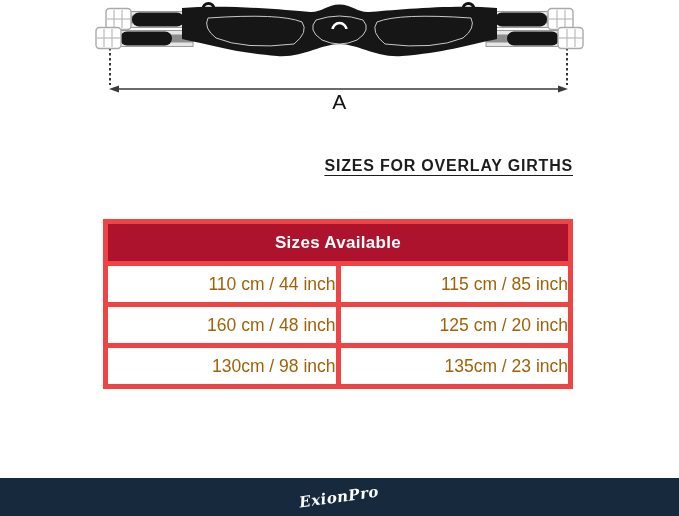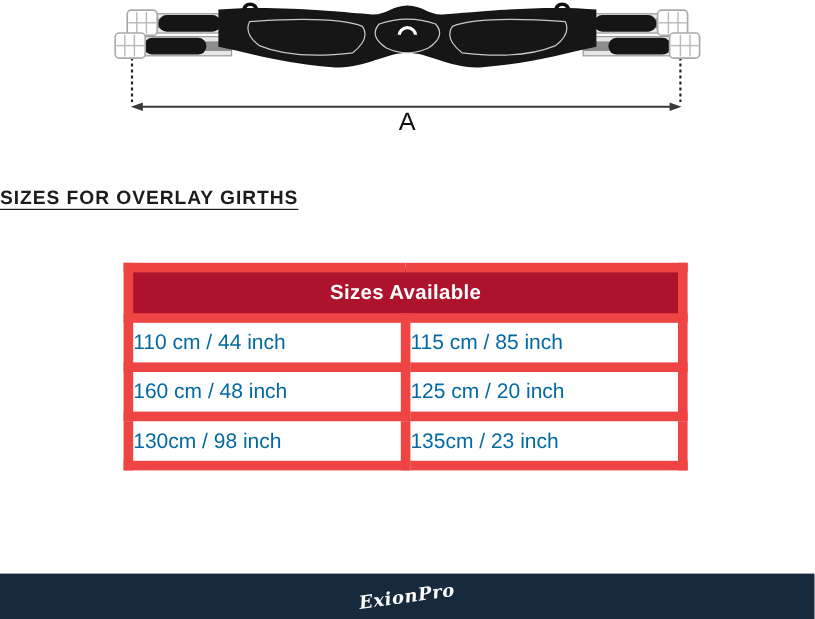--- a/index.html
+++ b/index.html
@@ -8,36 +8,36 @@
   .page {
     position:relative; width:679px; height:516px; background:#ffffff;
     font-family:"Liberation Sans", sans-serif; overflow:hidden; margin:0 auto;
   }
   .diagram { position:absolute; top:0; left:0; width:679px; height:120px; }
   .measure-label {
     position:absolute; top:90px; left:0; width:679px; text-align:center;
     font-size:21px; color:#111; font-weight:400; letter-spacing:0.5px;
   }
   .title {
-    position:absolute; top:157px; left:0; width:556px; text-align:left;
+    position:absolute; top:157px; left:17px; width:556px; text-align:right;
     font-size:16px; font-weight:600; letter-spacing:0.8px; color:#1c1c1c;
   }
   .title span { text-decoration:underline; text-underline-offset:4px; text-decoration-thickness:1.2px; }
   table.sizes {
     position:absolute; top:219px; left:103px; width:470px;
     border-collapse:collapse; table-layout:fixed;
   }
-  table.sizes th, table.sizes td { border:8px solid #ef4444; }
+  table.sizes th, table.sizes td { border:5px solid #ef4444; }
   table.sizes th {
     background:var(--accent); color:#fff; height:42px;
     font-size:17px; font-weight:700; letter-spacing:0.3px;
   }
   table.sizes td {
-    height:41px; text-align:left; vertical-align:middle;
-    font-size:17.5px; color:#0369a1; background:#fff;
+    height:41px; text-align:right; vertical-align:middle;
+    font-size:17.5px; color:#a16207; background:#fff;
   }
   .footer {
     position:absolute; left:0; bottom:0; width:679px; height:38px;
     background:var(--navy); display:flex; align-items:center; justify-content:center;
   }
   .logo {
     color:#fefefe; font-family:"DejaVu Serif", serif; font-style:italic;
     font-weight:600; font-size:15px; transform:rotate(-8deg); letter-spacing:0.5px;
   }
 </style>

